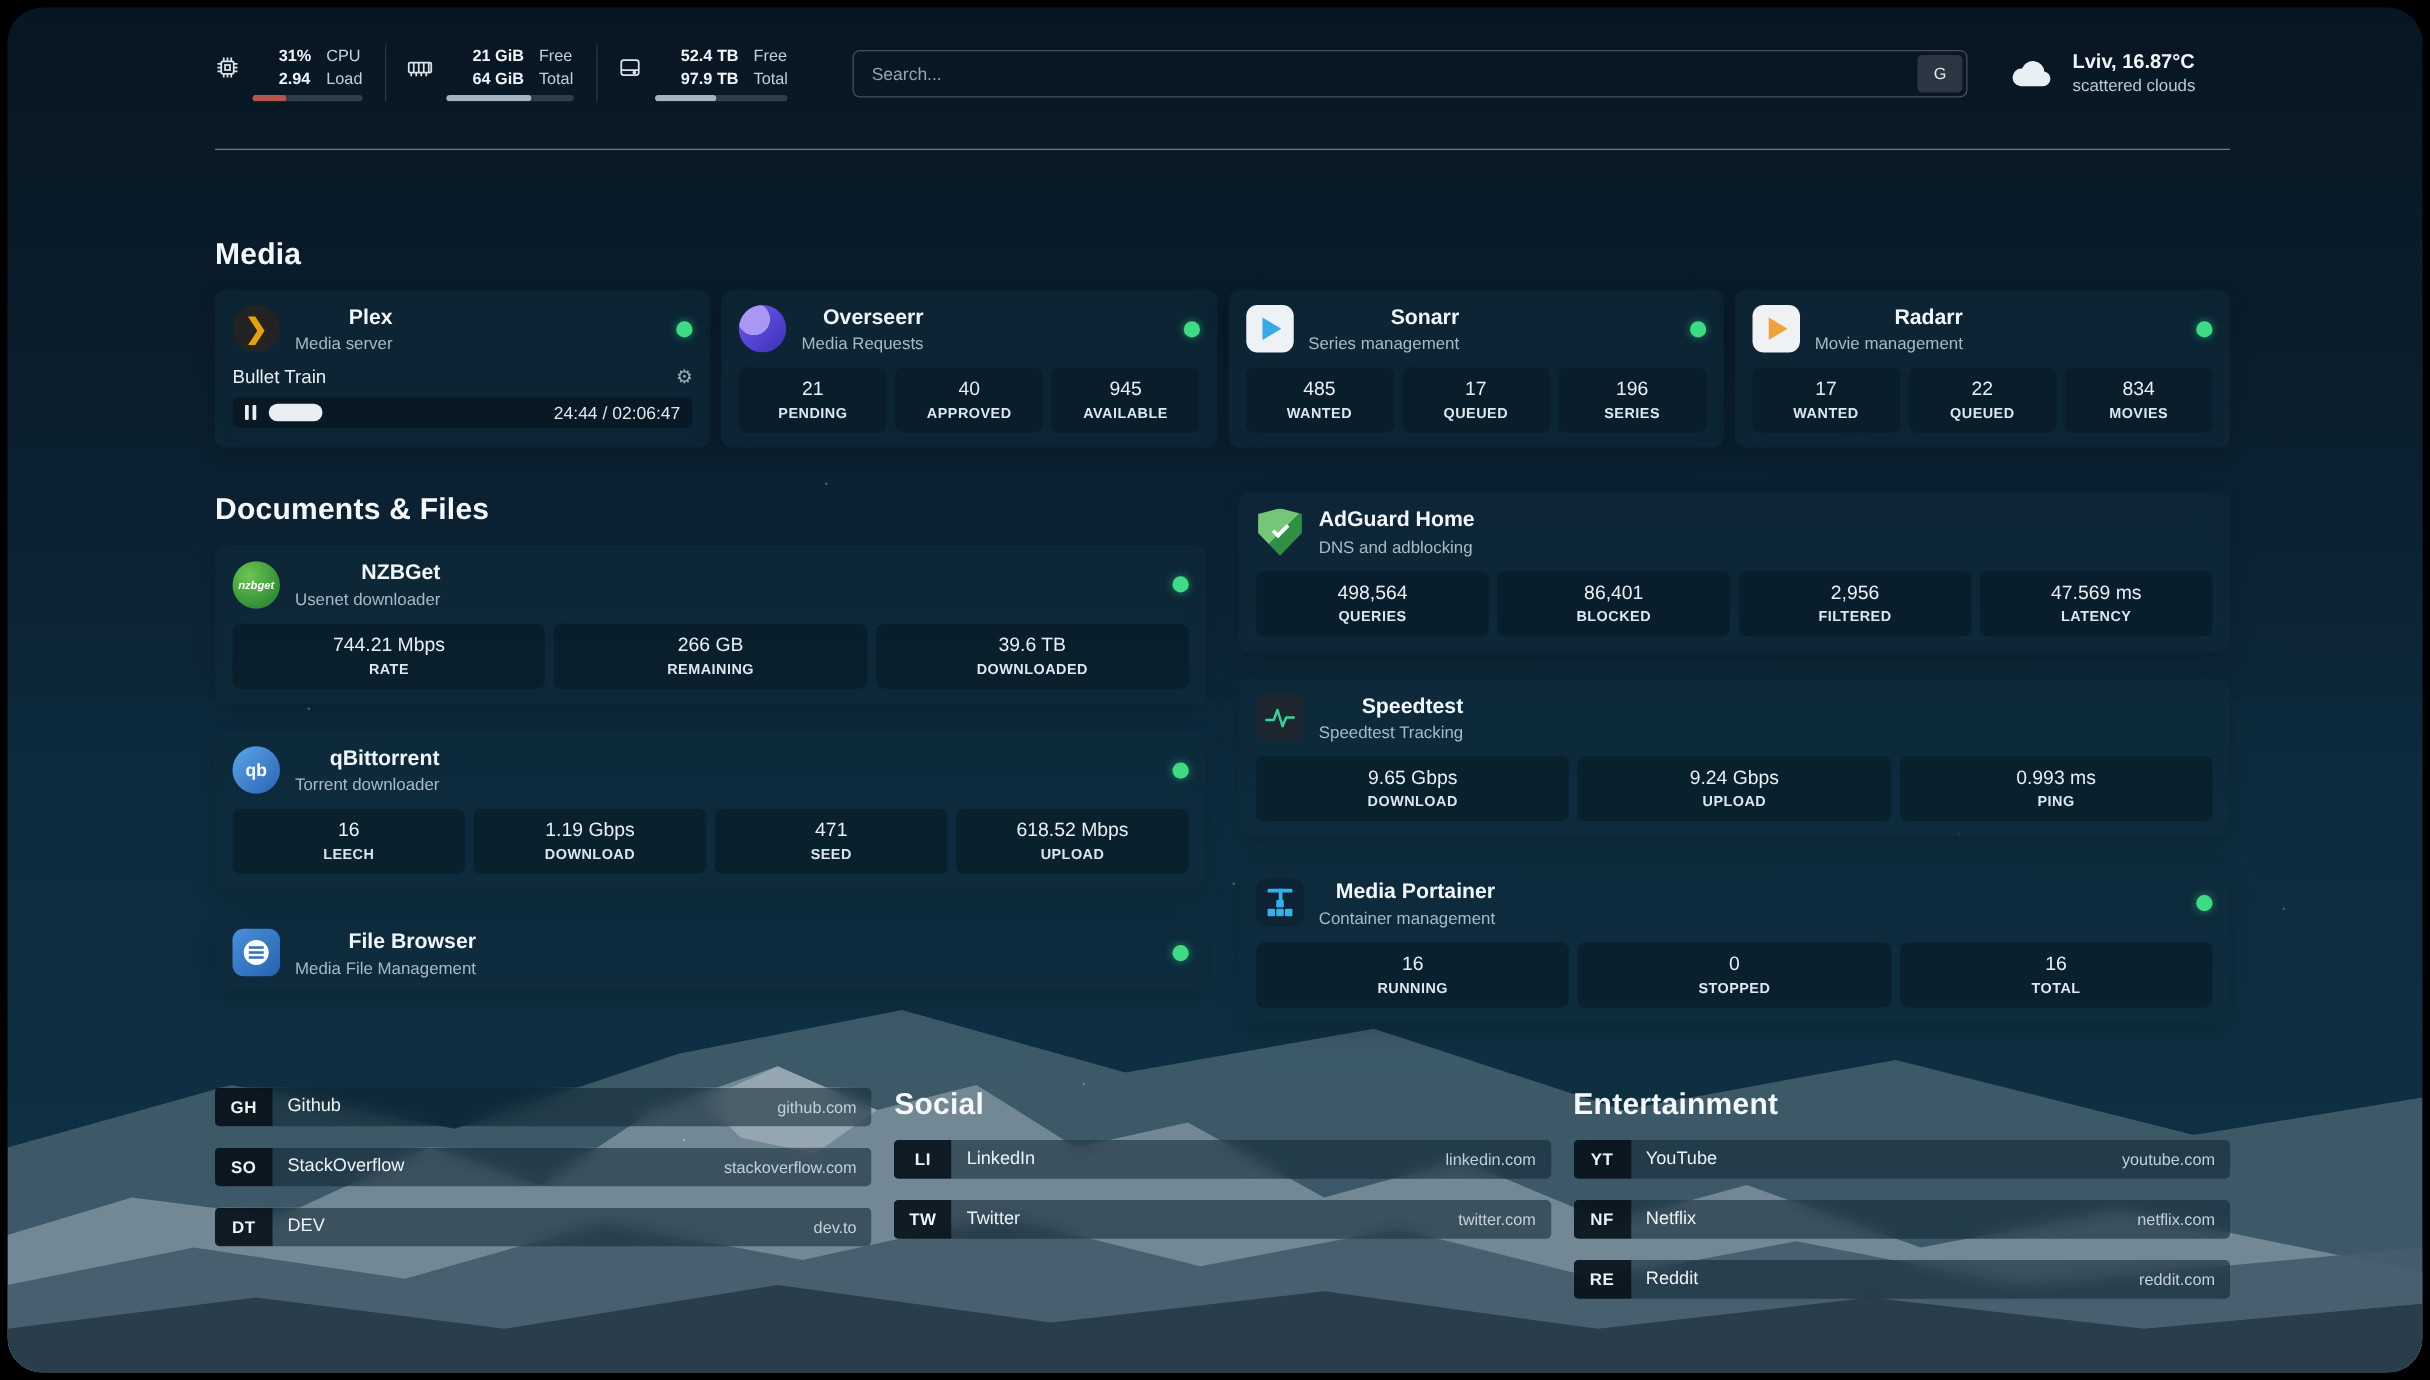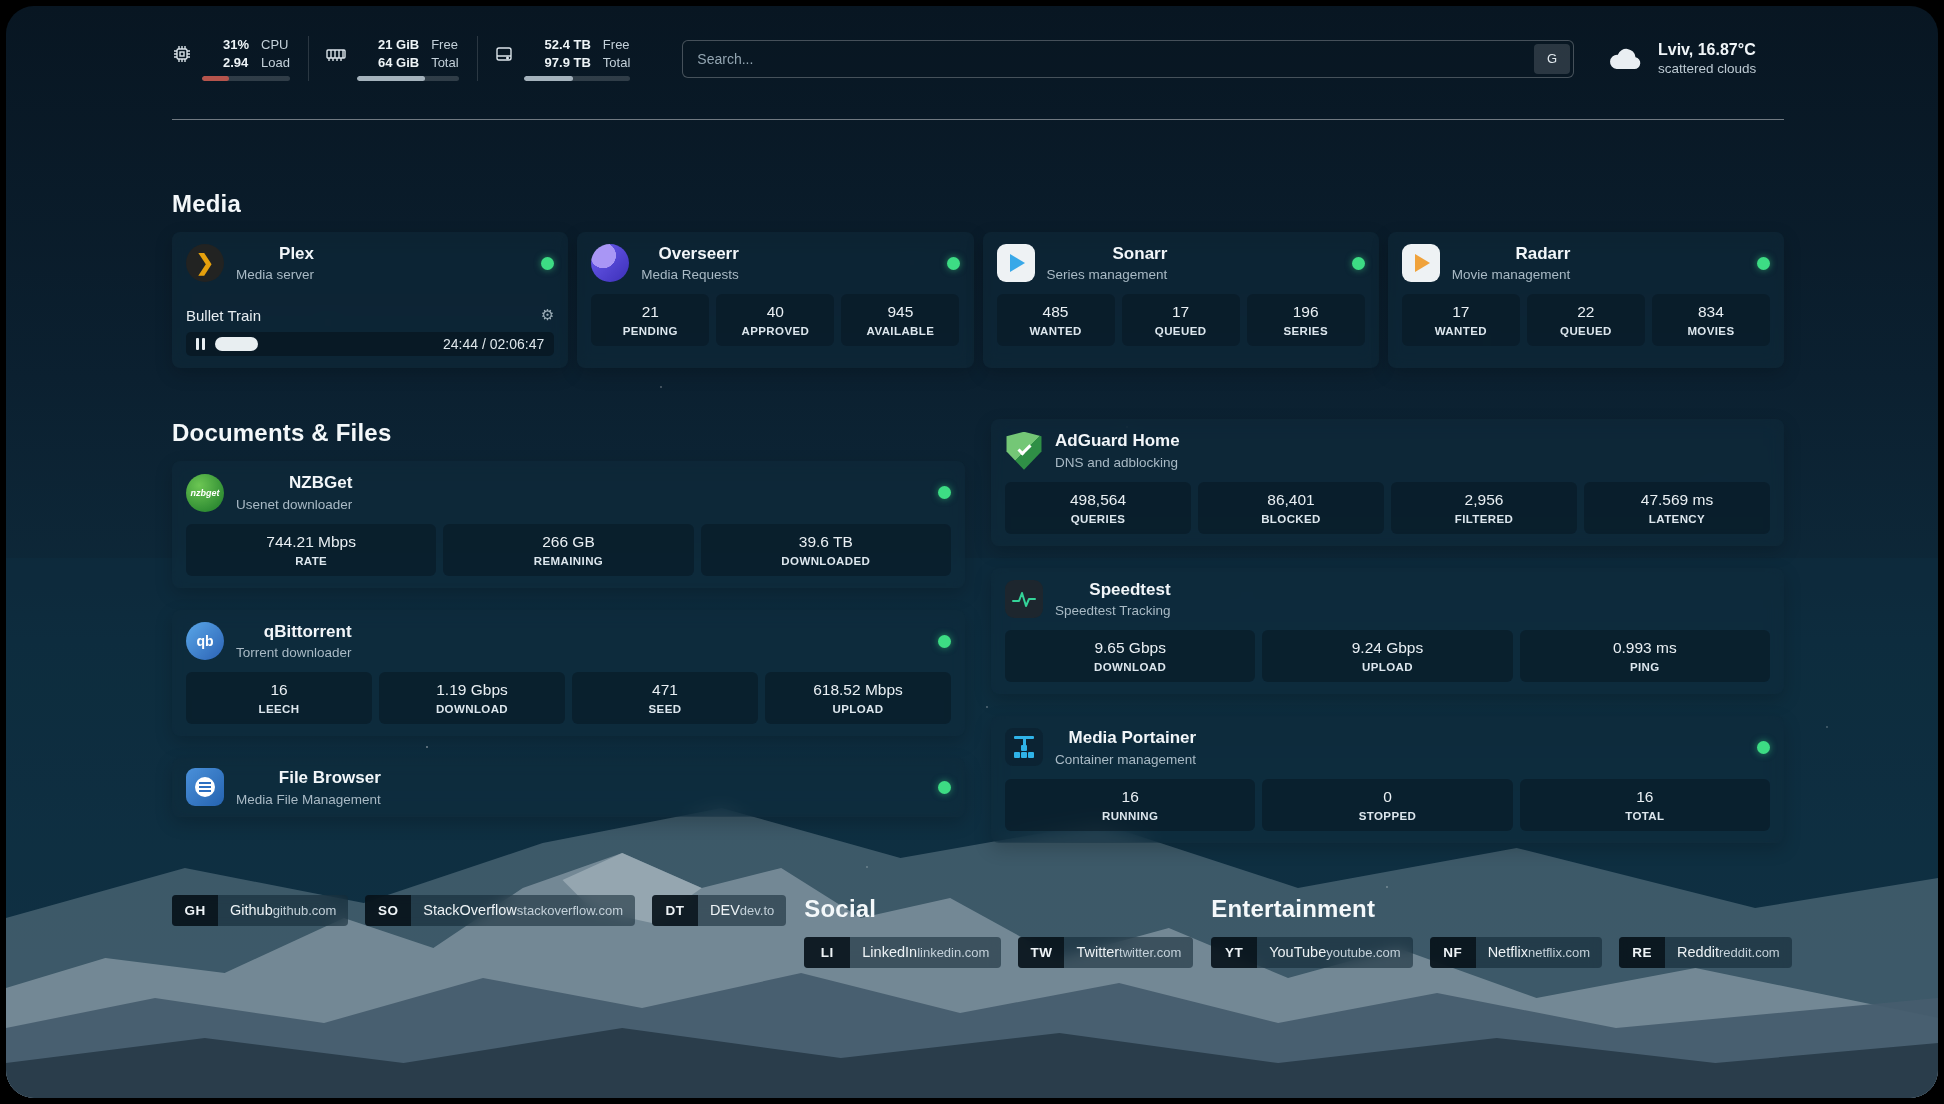--- a/index.html
+++ b/index.html
@@ -51,21 +51,21 @@
   .weather { display:flex; align-items:center; gap:12px; width:178px; }
   .weather-meta .w-loc { font-size:16px; font-weight:600; color:#f0f5f8; }
   .weather-meta .w-cond { font-size:13.5px; color:#bcc9d2; margin-top:2px; }
 
   .divider { height:1px; background:rgba(255,255,255,.42); margin-top:38px; }
 
   
   .section-title { font-size:24px; font-weight:700; color:#f4f8fa; letter-spacing:.2px; margin:0 0 14px; }
   .section-media { margin-top:70px; }
   .grid4 { display:grid; grid-template-columns:repeat(4,1fr); gap:9px; }
-  .two-col { display:grid; grid-template-columns:1fr 1fr; gap:26px; margin-top:51px; }
+  .two-col { display:grid; grid-template-columns:1fr 1fr; gap:26px; margin-top:36px; }
   .stack { display:flex; flex-direction:column; gap:22px; }
 
   
   .card { background:rgba(17,41,57,.55); border-radius:8px; padding:12px 14px; position:relative;
     backdrop-filter:blur(8px) saturate(115%); box-shadow:0 6px 18px rgba(0,0,0,.18); cursor:pointer; }
   .card-head { display:flex; align-items:center; gap:12px; }
   .app-meta { min-width:0; }
   .app-name { font-size:17px; font-weight:600; color:#f2f6f9; line-height:1.2;text-align:right; }
   .app-desc { font-size:13.5px; color:#a9bac5; margin-top:3px; }
   .status-dot { width:13px; height:13px; border-radius:50%; margin-left:auto; align-self:center;
@@ -94,34 +94,34 @@
   .fb-core::before { content:""; position:absolute; left:4px; right:4px; top:5px; height:2px;
     background:#2d6fc1; box-shadow:0 4px 0 #2d6fc1, 0 8px 0 #2d6fc1; }
   .icon-adguard { clip-path:polygon(50% 0%, 96% 12%, 96% 52%, 50% 100%, 4% 52%, 4% 12%);
     background:linear-gradient(135deg,#74c776 0 50%, #2f8f46 50% 100%); }
   .check { width:13px; height:7px; border-left:3px solid #fff; border-bottom:3px solid #fff;
     transform:rotate(-45deg); margin-top:-4px; }
   .icon-speedtest { border-radius:9px; background:#1d262e; }
   .icon-portainer { border-radius:8px; background:rgba(10,26,38,.4); }
 
   
-  .now-playing { display:flex; align-items:center; margin-top:24px; }
+  .now-playing { display:flex; align-items:center; margin-top:10px; }
   .np-title { font-size:15px; color:#e8eef2; }
   .np-gear { margin-left:auto; font-size:15px; color:#9fb0ba; cursor:pointer; }
   .player-strip { margin-top:8px; height:24px; background:rgba(7,20,30,.68); border-radius:5px;
     display:flex; align-items:center; padding:0 10px; gap:10px; }
   .pause-btn { display:flex; gap:3px; cursor:pointer; flex:0 0 auto; }
   .pause-btn i { display:block; width:3px; height:12px; background:#e8eef2; border-radius:1px; }
   .progress-track { flex:1; height:14px; position:relative; }
   .progress-fill { position:absolute; left:0; top:0; bottom:0; background:#e8eef1; border-radius:7px; }
   .player-time { font-size:14px; color:#dfe7ec; white-space:nowrap; }
 
   
   .bookmarks { display:grid; grid-template-columns:repeat(3,1fr); gap:18px; margin-top:52px; }
-  .bm-rows { display:flex; flex-direction:row; gap:17px; }
+  .bm-rows { display:flex; flex-direction:column; gap:17px; }
   .bm-row { display:flex; align-items:stretch; height:31px; background:rgba(15,36,50,.55);
     border-radius:4px; overflow:hidden; cursor:pointer; backdrop-filter:blur(6px); }
   .bm-abbr { width:46px; background:rgba(5,14,21,.78); display:flex; align-items:center;
     justify-content:center; font-size:13.5px; font-weight:700; letter-spacing:.5px; color:#eef3f6; }
   .bm-name { align-self:center; padding-left:12px; font-size:14.5px; color:#edf2f5; }
   .bm-url { margin-left:auto; align-self:center; padding-right:12px; font-size:13px; color:#c3d0d9; }
 </style>
 </head>
 <body>
 

